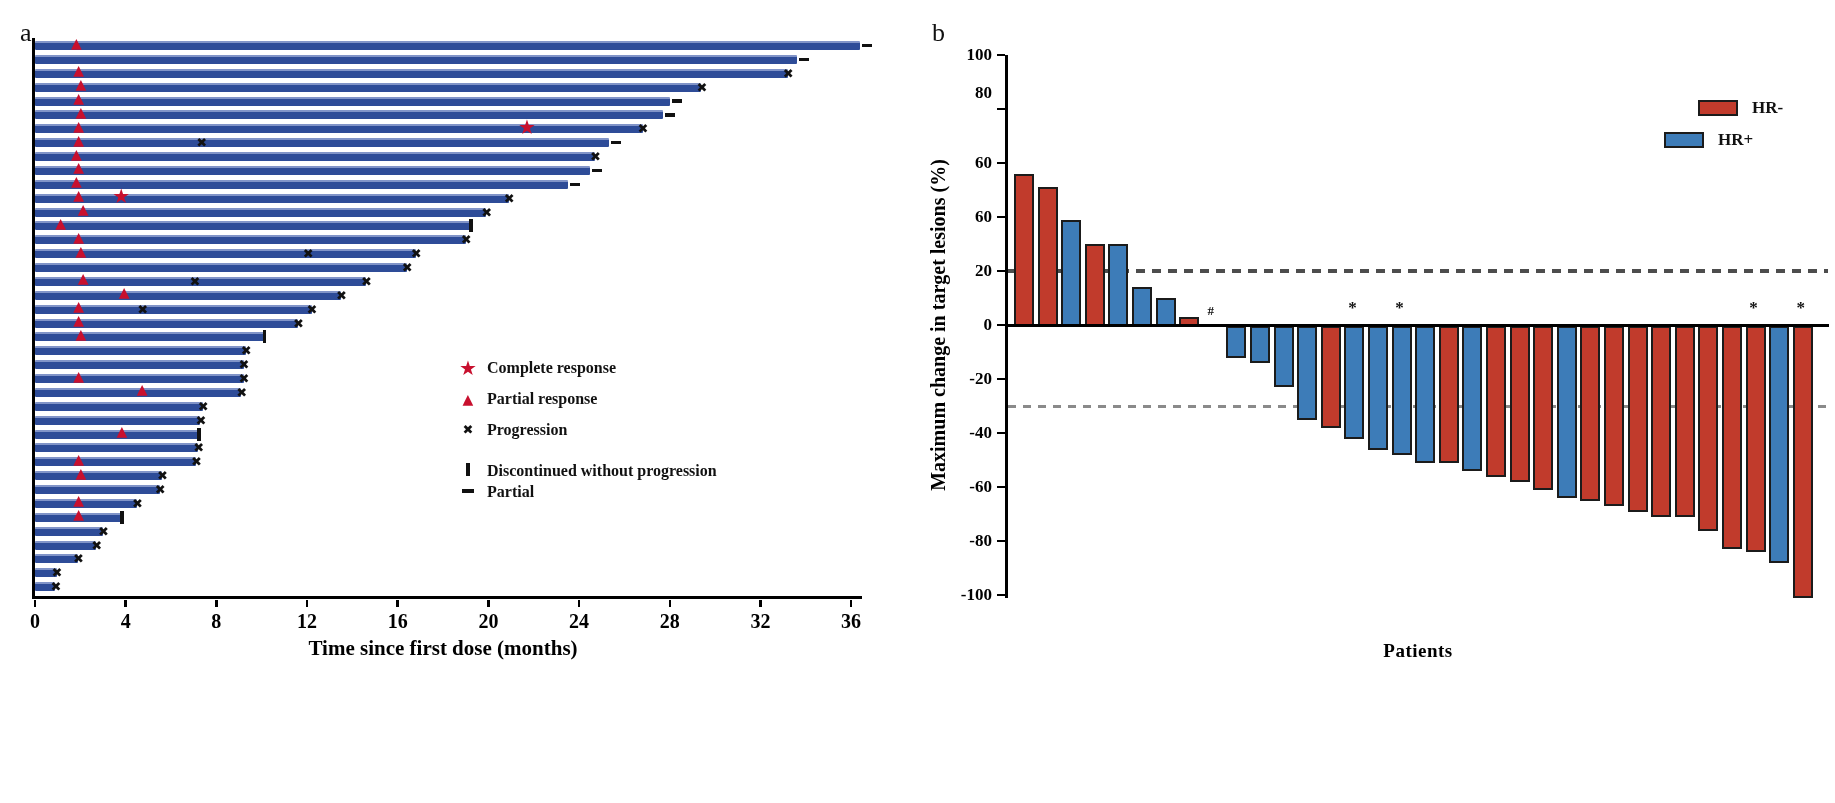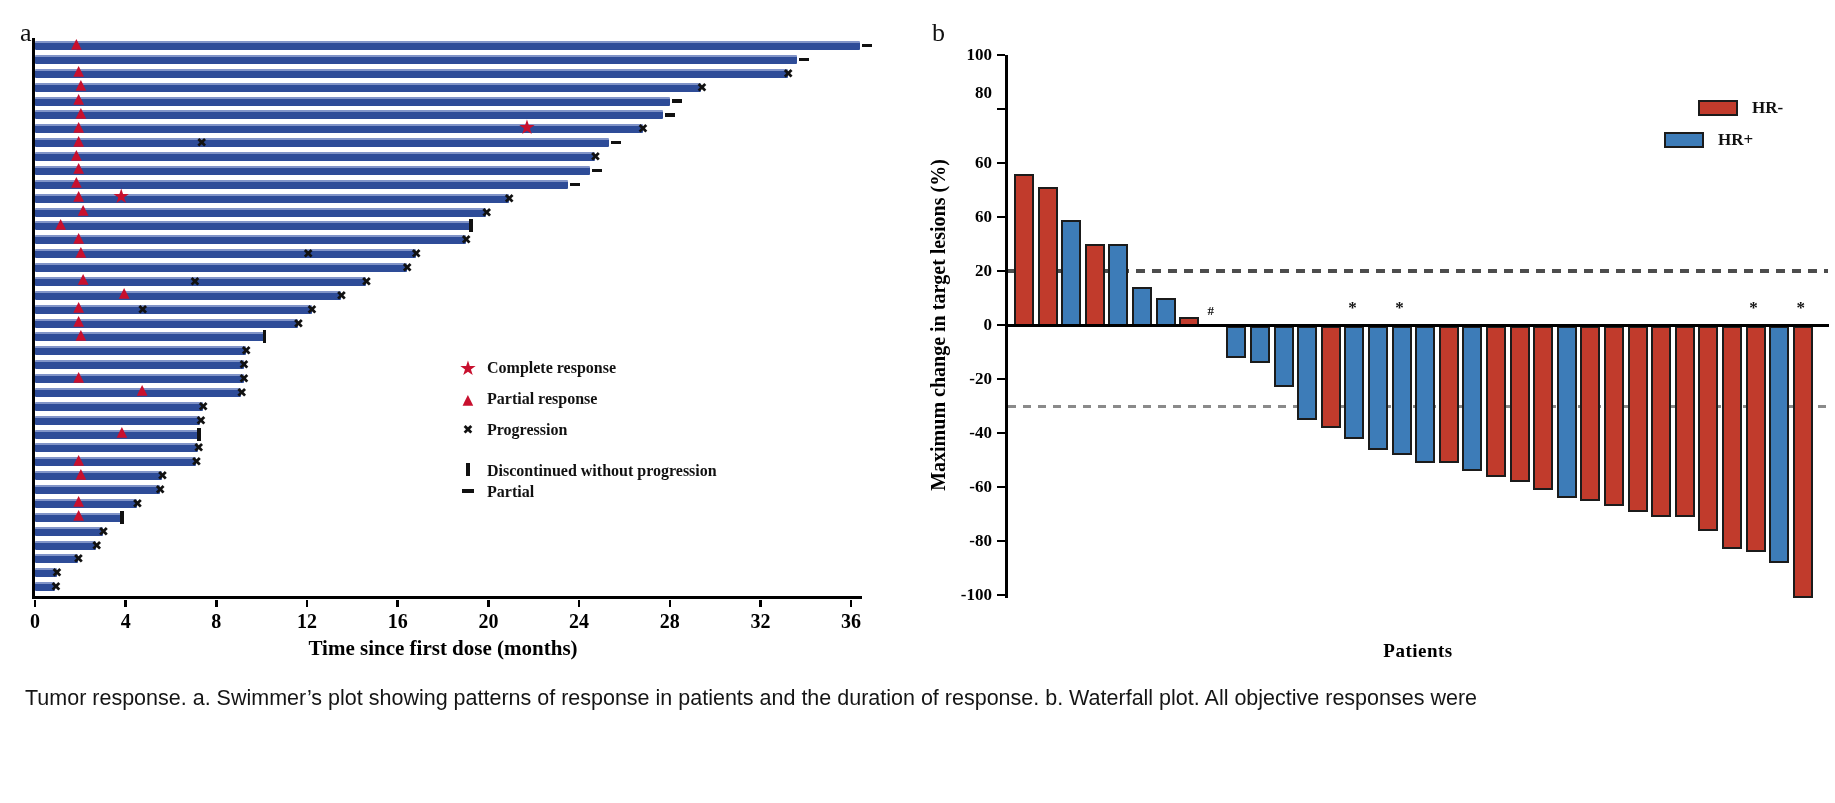--- a/index.html
+++ b/index.html
@@ -308,14 +308,13 @@
     <span class="lgb-sw" style="background:#C13B2C;"></span>
     <span class="lgb-txt">HR-</span>
   </div>
   <div class="lgb-row" style="top:32px;">
     <span class="lgb-sw" style="background:#3D7CB8;"></span>
     <span class="lgb-txt">HR+</span>
   </div>
 </div>
 
 <div class="caption">
-  <div>Tumor response. a. Swimmer’s plot showing patterns of response in patients and the duration of response. b. Waterfall plot. All objective responses were</div>
 </div>
 
 </body></html>

